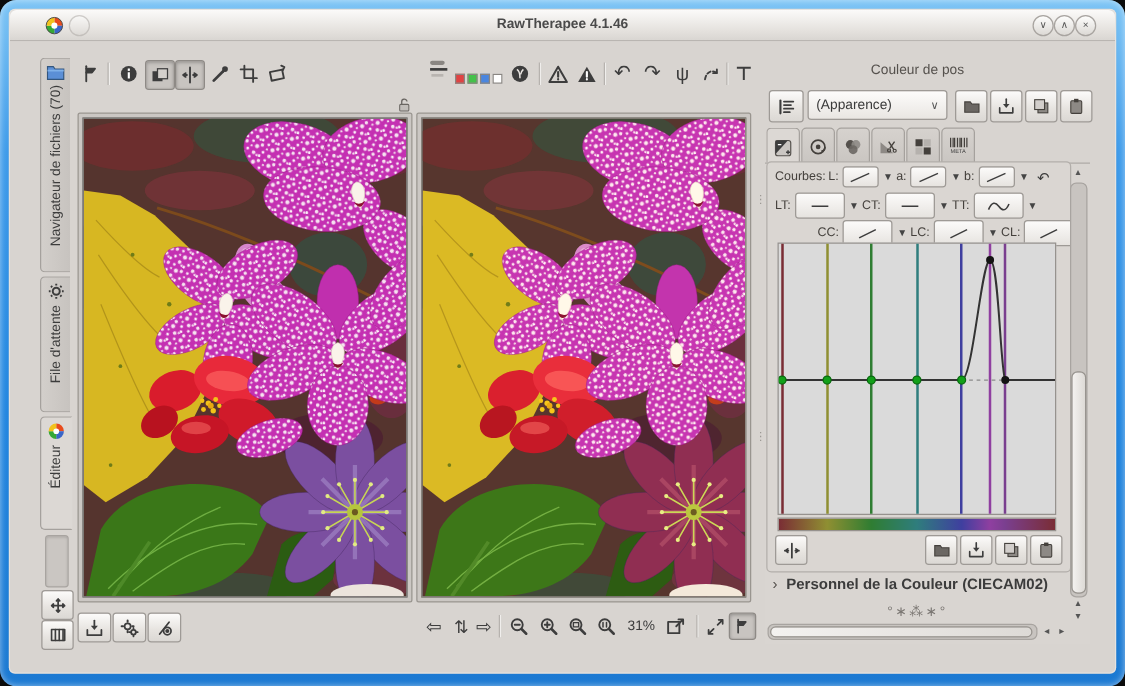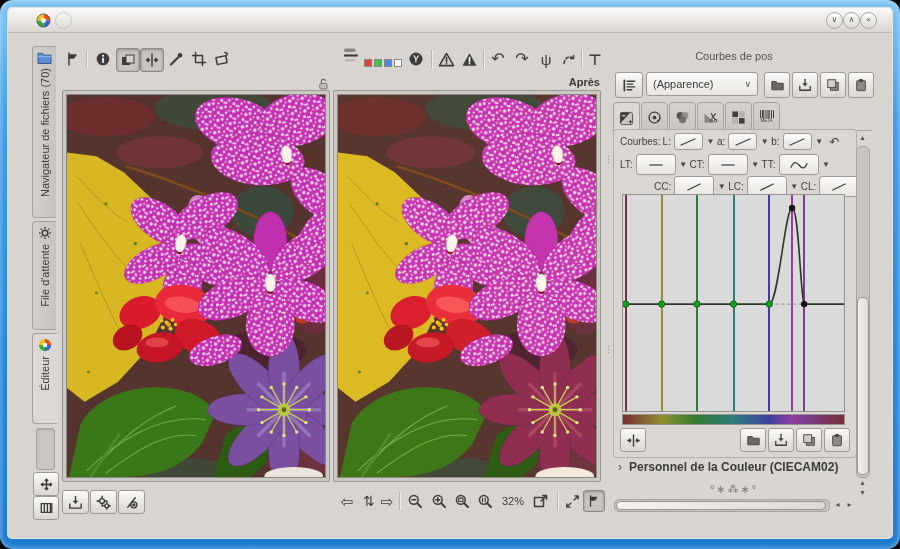--- a/index.html
+++ b/index.html
@@ -80,20 +80,21 @@
   <div id="titlebar">
     <svg class="abs" style="left:28px;top:5px" width="15" height="15" viewBox="0 0 16 16">
       <path d="M8 8 8 1 A7 7 0 0 1 15 8Z" fill="#e84b1c"></path>
         <path d="M8 8 15 8 A7 7 0 0 1 8 15Z" fill="#3a65c8"></path>
       <path d="M8 8 8 15 A7 7 0 0 1 1 8Z" fill="#36a836"></path>
         <path d="M8 8 1 8 A7 7 0 0 1 8 1Z" fill="#f2c21c"></path>
       <circle cx="8" cy="8" r="2.6" fill="#fff"></circle>
         <circle cx="8" cy="8" r="7" fill="none" stroke="#444" stroke-width=".8"></circle>
     </svg>
     <span class="winbtn" style="left:47px;opacity:.5"></span>
+    <div id="title-text">RawTherapee 4.1.46</div>
     <span class="winbtn" style="left:818px">∨</span>
     <span class="winbtn" style="left:835px">∧</span>
     <span class="winbtn" style="left:852px">×</span>
   </div>
 
   <div class="sidetab" style="top:46px;height:172px">
     <svg width="15" height="13" viewBox="0 0 16 14">
       <path d="M1 2.5h5l1.5 2H15v9H1z" fill="#5b8fd6" stroke="#33567e" stroke-width="1"></path>
       <path d="M1 6h14" stroke="#7fb0e8" stroke-width="1.5"></path>
     </svg>
@@ -224,21 +225,20 @@
   </div>
   <div class="vsep" style="left:581px;top:50px;height:18px"></div>
   <div class="flaticon" style="left:584px;top:48px">
       <span class="glyph" style="font-size:15px;font-weight:bold">⊤</span>
     </div>
 
   <svg class="abs" style="left:316px;top:77px" width="14" height="13" viewBox="0 0 16 16">
     <rect x="4" y="8" width="9" height="6.5" rx="1" fill="#c2beba" stroke="#6a6662"></rect>
       <path d="M6 8V5.8a2.6 2.6 0 0 1 5.2-.6" fill="none" stroke="#6a6662" stroke-width="1.3"></path>
     </svg>
-  <div class="panel-label" style="left:333px;width:267px"><span>Après</span></div>
 
   <div class="imgpanel" style="left:62px">
     <div class="photo">
       <svg viewBox="0 0 264 386" preserveAspectRatio="none">
           <use href="#flower-scene" id="use-avant" style="--clem: #7b4fa0; --clemstripe: #9d7fc2;"></use>
         </svg>
     </div>
   </div>
   <div class="imgpanel" style="left:333px">
     <div class="photo" style="filter:sepia(.10) saturate(1.08)">
@@ -302,21 +302,21 @@
         <rect x="4.7" y="5.1" width="4.2" height="3.4" stroke-width="1.1"></rect>
       </svg>
   </div>
   <div class="flaticon" style="left:474px;top:490px">
     <svg class="ic" width="16" height="16" viewBox="0 0 16 16">
         <circle cx="6.8" cy="6.8" r="4.4"></circle>
         <path d="M10.2 10.2 14 14" stroke-width="2"></path>
         <path d="M5.4 5v3.6M8.2 5v3.6" stroke-width="1.2"></path>
       </svg>
   </div>
-  <div class="abs" style="left:502px;top:495px;font-size:11px;color:#3c3c3c">32%</div>
+  <div class="abs" style="left:502px;top:495px;font-size:11px;color:#3c3c3c">31%</div>
   <div class="flaticon" style="left:530px;top:490px">
     <svg class="ic" width="16" height="16" viewBox="0 0 16 16">
         <rect x="1.5" y="4.5" width="9" height="9"></rect>
         <path d="M8 8l5.5-5.5M9.8 2.5h3.7v3.7"></path>
       </svg>
   </div>
   <div class="vsep" style="left:557px;top:492px;height:18px"></div>
   <div class="flaticon" style="left:561px;top:490px">
     <svg class="ic" width="15" height="15" viewBox="0 0 16 16">
         <path d="M2 14l4.3-4.3M14 2 9.7 6.3M2 14v-3.4M2 14h3.4M14 2h-3.4M14 2v3.4"></path>
@@ -325,21 +325,21 @@
   <div class="flaticon pressed" style="left:583px;top:490px;width:20px;height:20px">
     <svg class="ic" width="14" height="14" viewBox="0 0 16 16">
         <path d="M4 2v12"></path>
         <path d="M4 4h7l-2.4 3H4" fill="#3d3d3d"></path>
       </svg>
   </div>
 
   <div class="grip" style="top:158px">⋮</div>
   <div class="grip" style="top:348px">⋮</div>
 
-  <div id="rp-header">Courbes de pos</div>
+  <div id="rp-header">Couleur de pos</div>
   <div class="btn" style="left:615px;top:72px;width:26px;height:24px">
     <svg class="ic" width="15" height="15" viewBox="0 0 16 16">
       <path d="M2.5 2.5v11" stroke-width="1.8"></path>
         <path d="M5.5 3.5h8M5.5 6.5h6M5.5 9.5h8M5.5 12.5h5"></path>
       </svg>
   </div>
   <div id="combo">
     <span>(Apparence)</span>
     <span style="font-size:9px;color:#555">∨</span>
   </div>

